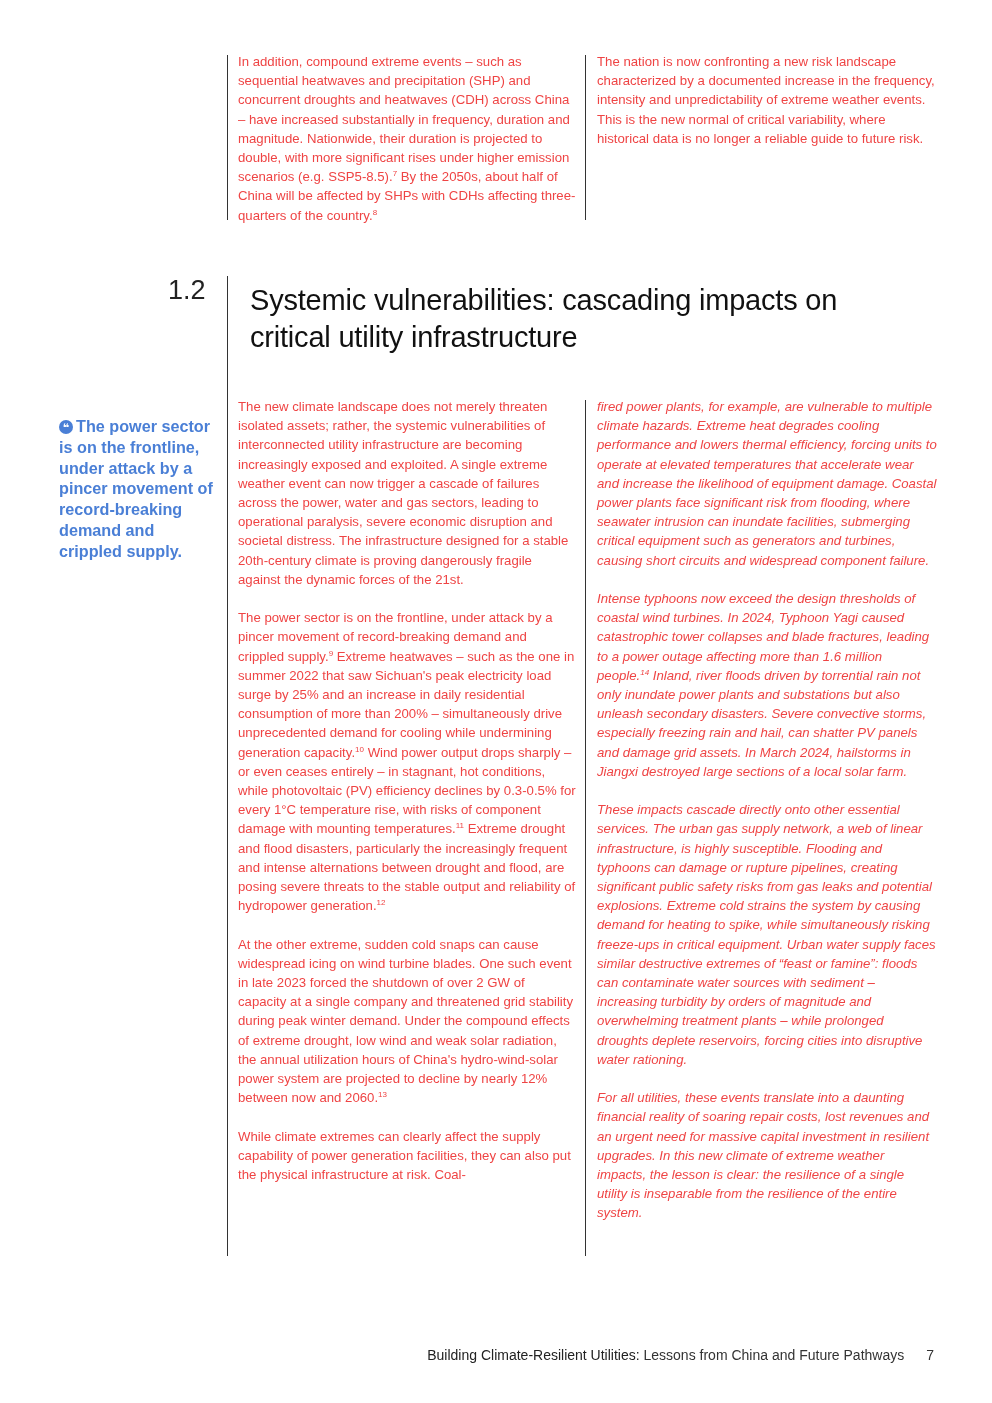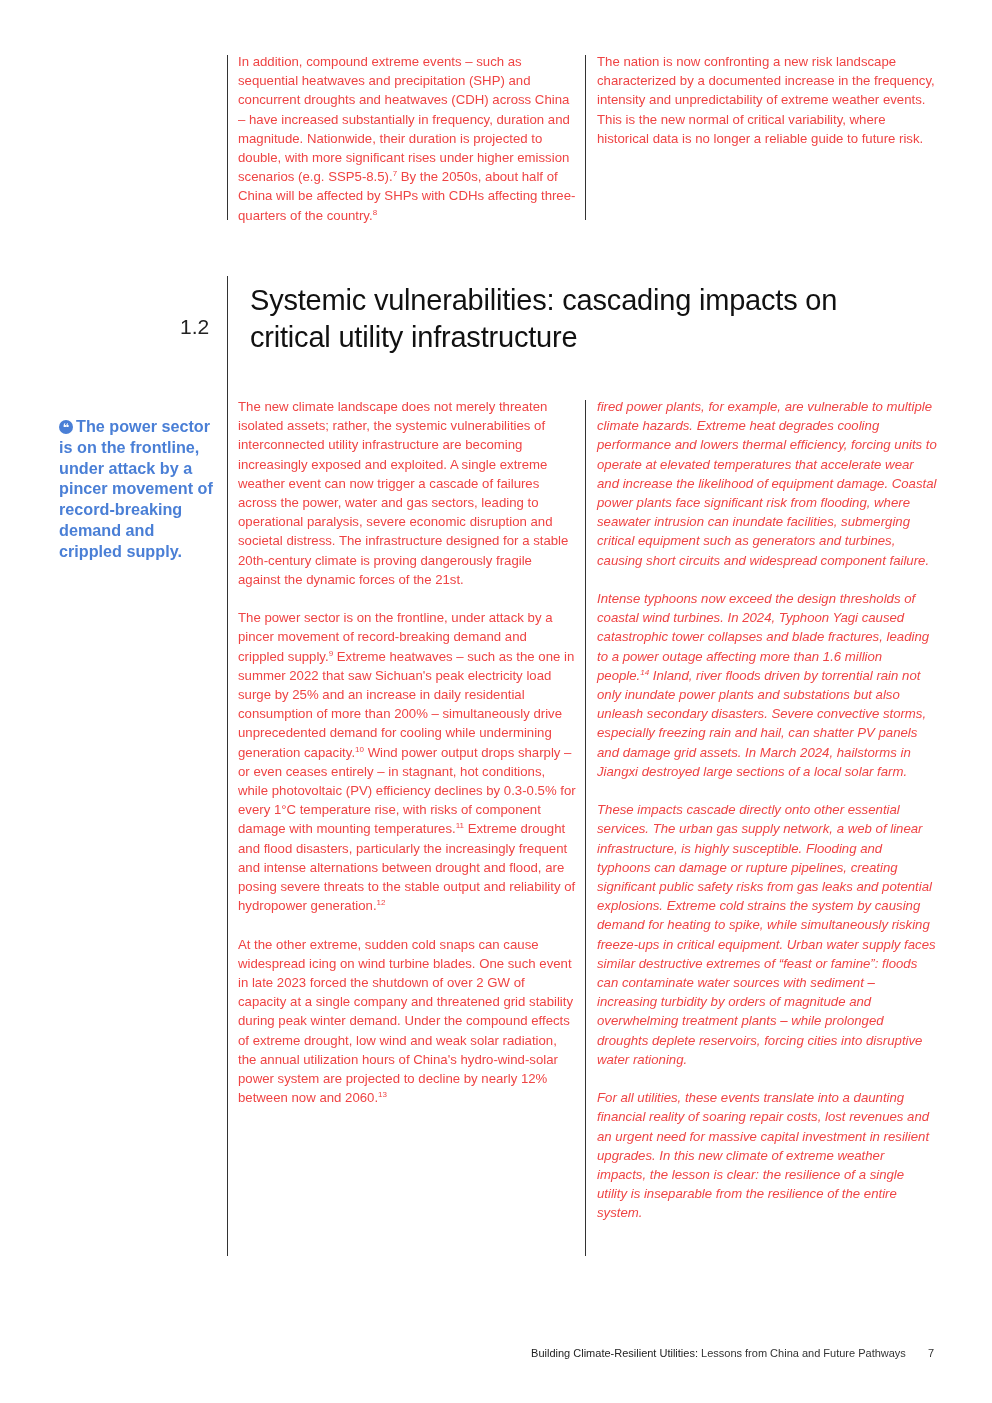--- a/index.html
+++ b/index.html
@@ -3,25 +3,25 @@
 <meta charset="utf-8">
 <style>
   html, body { margin: 0; padding: 0; background: #ffffff; }
   body { width: 992px; height: 1403px; position: relative; overflow: hidden;
          font-family: "Liberation Sans", sans-serif; color: #2b2b2b; }
   .col { position: absolute; font-size: 13.2px; line-height: 19.2px; color: #ef4444; }
   .col p { margin: 0 0 19.2px 0; }
   .col p:last-child { margin-bottom: 0; }
   .rule { position: absolute; width: 1px; background: #333; }
   sup { font-size: 8px; line-height: 0; vertical-align: 5px; }
-  .sec-num { position: absolute; left: 180px; top: 272px; font-size: 21px; line-height: 36px; color: #222; margin-top: 37px; }
+  .sec-num { position: absolute; left: 168px; top: 272px; font-size: 27px; line-height: 36px; color: #222; }
   .sec-title { position: absolute; left: 238px; top: 270px; width: 620px; font-size: 29px; line-height: 37px; color: #111; font-weight: normal; letter-spacing: -0.2px; margin: 12px; }
   .quote { position: absolute; left: 59px; top: 396px; width: 155px; font-size: 16.2px; line-height: 20.8px; color: #4a7fd6; font-weight: bold; margin-top: 20px; }
   .quote-icon { display: inline-block; width: 14px; height: 14px; border-radius: 50%; background: #4a7fd6; color: #fff; font-size: 11px; line-height: 15px; text-align: center; vertical-align: 1px; margin-right: 3px; font-family: "DejaVu Sans", sans-serif; }
-  .footer { position: absolute; top: 1347px; right: 58px; font-size: 11px; color: #333; }
+  .footer { position: absolute; top: 1347px; right: 58px; font-size: 14px; color: #333; }
   .footer .page-num { display: inline-block; margin-left: 22px; }
   .footer b { font-weight: normal; color: #222; }
 </style>
 </head>
 <body>
 
 <div class="rule" style="left:227px; top:55px; height:165px;"></div>
 <div class="col" style="left:238px; top:52px; width:338px;">
   <p><span>In addition, compound extreme events – such as sequential heatwaves and precipitation (SHP) and concurrent droughts and heatwaves (CDH) across China – have increased substantially in frequency, duration and magnitude. Nationwide, their duration is projected to double, with more significant rises under higher emission scenarios (e.g. SSP5-8.5).</span><sup>7</sup><span> By the 2050s, about half of China will be affected by SHPs with CDHs affecting three-quarters of the country.</span><sup>8</sup></p>
 </div>
@@ -36,20 +36,21 @@
 <h2 class="sec-title">Systemic vulnerabilities: cascading impacts on critical utility infrastructure</h2>
 
 <div class="quote">
   <span class="quote-icon">❝</span><span>The power sector is on the frontline, under attack by a pincer movement of record-breaking demand and crippled supply.</span>
 </div>
 
 <div class="col" style="left:238px; top:397px; width:338px;">
   <p>The new climate landscape does not merely threaten isolated assets; rather, the systemic vulnerabilities of interconnected utility infrastructure are becoming increasingly exposed and exploited. A single extreme weather event can now trigger a cascade of failures across the power, water and gas sectors, leading to operational paralysis, severe economic disruption and societal distress. The infrastructure designed for a stable 20th-century climate is proving dangerously fragile against the dynamic forces of the 21st.</p>
   <p><span>The power sector is on the frontline, under attack by a pincer movement of record-breaking demand and crippled supply.</span><sup>9</sup><span> Extreme heatwaves – such as the one in summer 2022 that saw Sichuan's peak electricity load surge by 25% and an increase in daily residential consumption of more than 200% – simultaneously drive unprecedented demand for cooling while undermining generation capacity.</span><sup>10</sup><span> Wind power output drops sharply – or even ceases entirely – in stagnant, hot conditions, while photovoltaic (PV) efficiency declines by 0.3-0.5% for every 1°C temperature rise, with risks of component damage with mounting temperatures.</span><sup>11</sup><span> Extreme drought and flood disasters, particularly the increasingly frequent and intense alternations between drought and flood, are posing severe threats to the stable output and reliability of hydropower generation.</span><sup>12</sup></p>
   <p><span>At the other extreme, sudden cold snaps can cause widespread icing on wind turbine blades. One such event in late 2023 forced the shutdown of over 2 GW of capacity at a single company and threatened grid stability during peak winter demand. Under the compound effects of extreme drought, low wind and weak solar radiation, the annual utilization hours of China's hydro-wind-solar power system are projected to decline by nearly 12% between now and 2060.</span><sup>13</sup></p>
+  <p>While climate extremes can clearly affect the supply capability of power generation facilities, they can also put the physical infrastructure at risk. Coal-</p>
 </div>
 
 <div class="rule" style="left:585px; top:400px; height:856px;"></div>
 <div class="col" style="left:597px; top:397px; width:340px;font-style:italic;">
   <p>fired power plants, for example, are vulnerable to multiple climate hazards. Extreme heat degrades cooling performance and lowers thermal efficiency, forcing units to operate at elevated temperatures that accelerate wear and increase the likelihood of equipment damage. Coastal power plants face significant risk from flooding, where seawater intrusion can inundate facilities, submerging critical equipment such as generators and turbines, causing short circuits and widespread component failure.</p>
   <p><span>Intense typhoons now exceed the design thresholds of coastal wind turbines. In 2024, Typhoon Yagi caused catastrophic tower collapses and blade fractures, leading to a power outage affecting more than 1.6 million people.</span><sup>14</sup><span> Inland, river floods driven by torrential rain not only inundate power plants and substations but also unleash secondary disasters. Severe convective storms, especially freezing rain and hail, can shatter PV panels and damage grid assets. In March 2024, hailstorms in Jiangxi destroyed large sections of a local solar farm.</span></p>
   <p>These impacts cascade directly onto other essential services. The urban gas supply network, a web of linear infrastructure, is highly susceptible. Flooding and typhoons can damage or rupture pipelines, creating significant public safety risks from gas leaks and potential explosions. Extreme cold strains the system by causing demand for heating to spike, while simultaneously risking freeze-ups in critical equipment. Urban water supply faces similar destructive extremes of “feast or famine”: floods can contaminate water sources with sediment – increasing turbidity by orders of magnitude and overwhelming treatment plants – while prolonged droughts deplete reservoirs, forcing cities into disruptive water rationing.</p>
   <p>For all utilities, these events translate into a daunting financial reality of soaring repair costs, lost revenues and an urgent need for massive capital investment in resilient upgrades. In this new climate of extreme weather impacts, the lesson is clear: the resilience of a single utility is inseparable from the resilience of the entire system.</p>
 </div>
 

